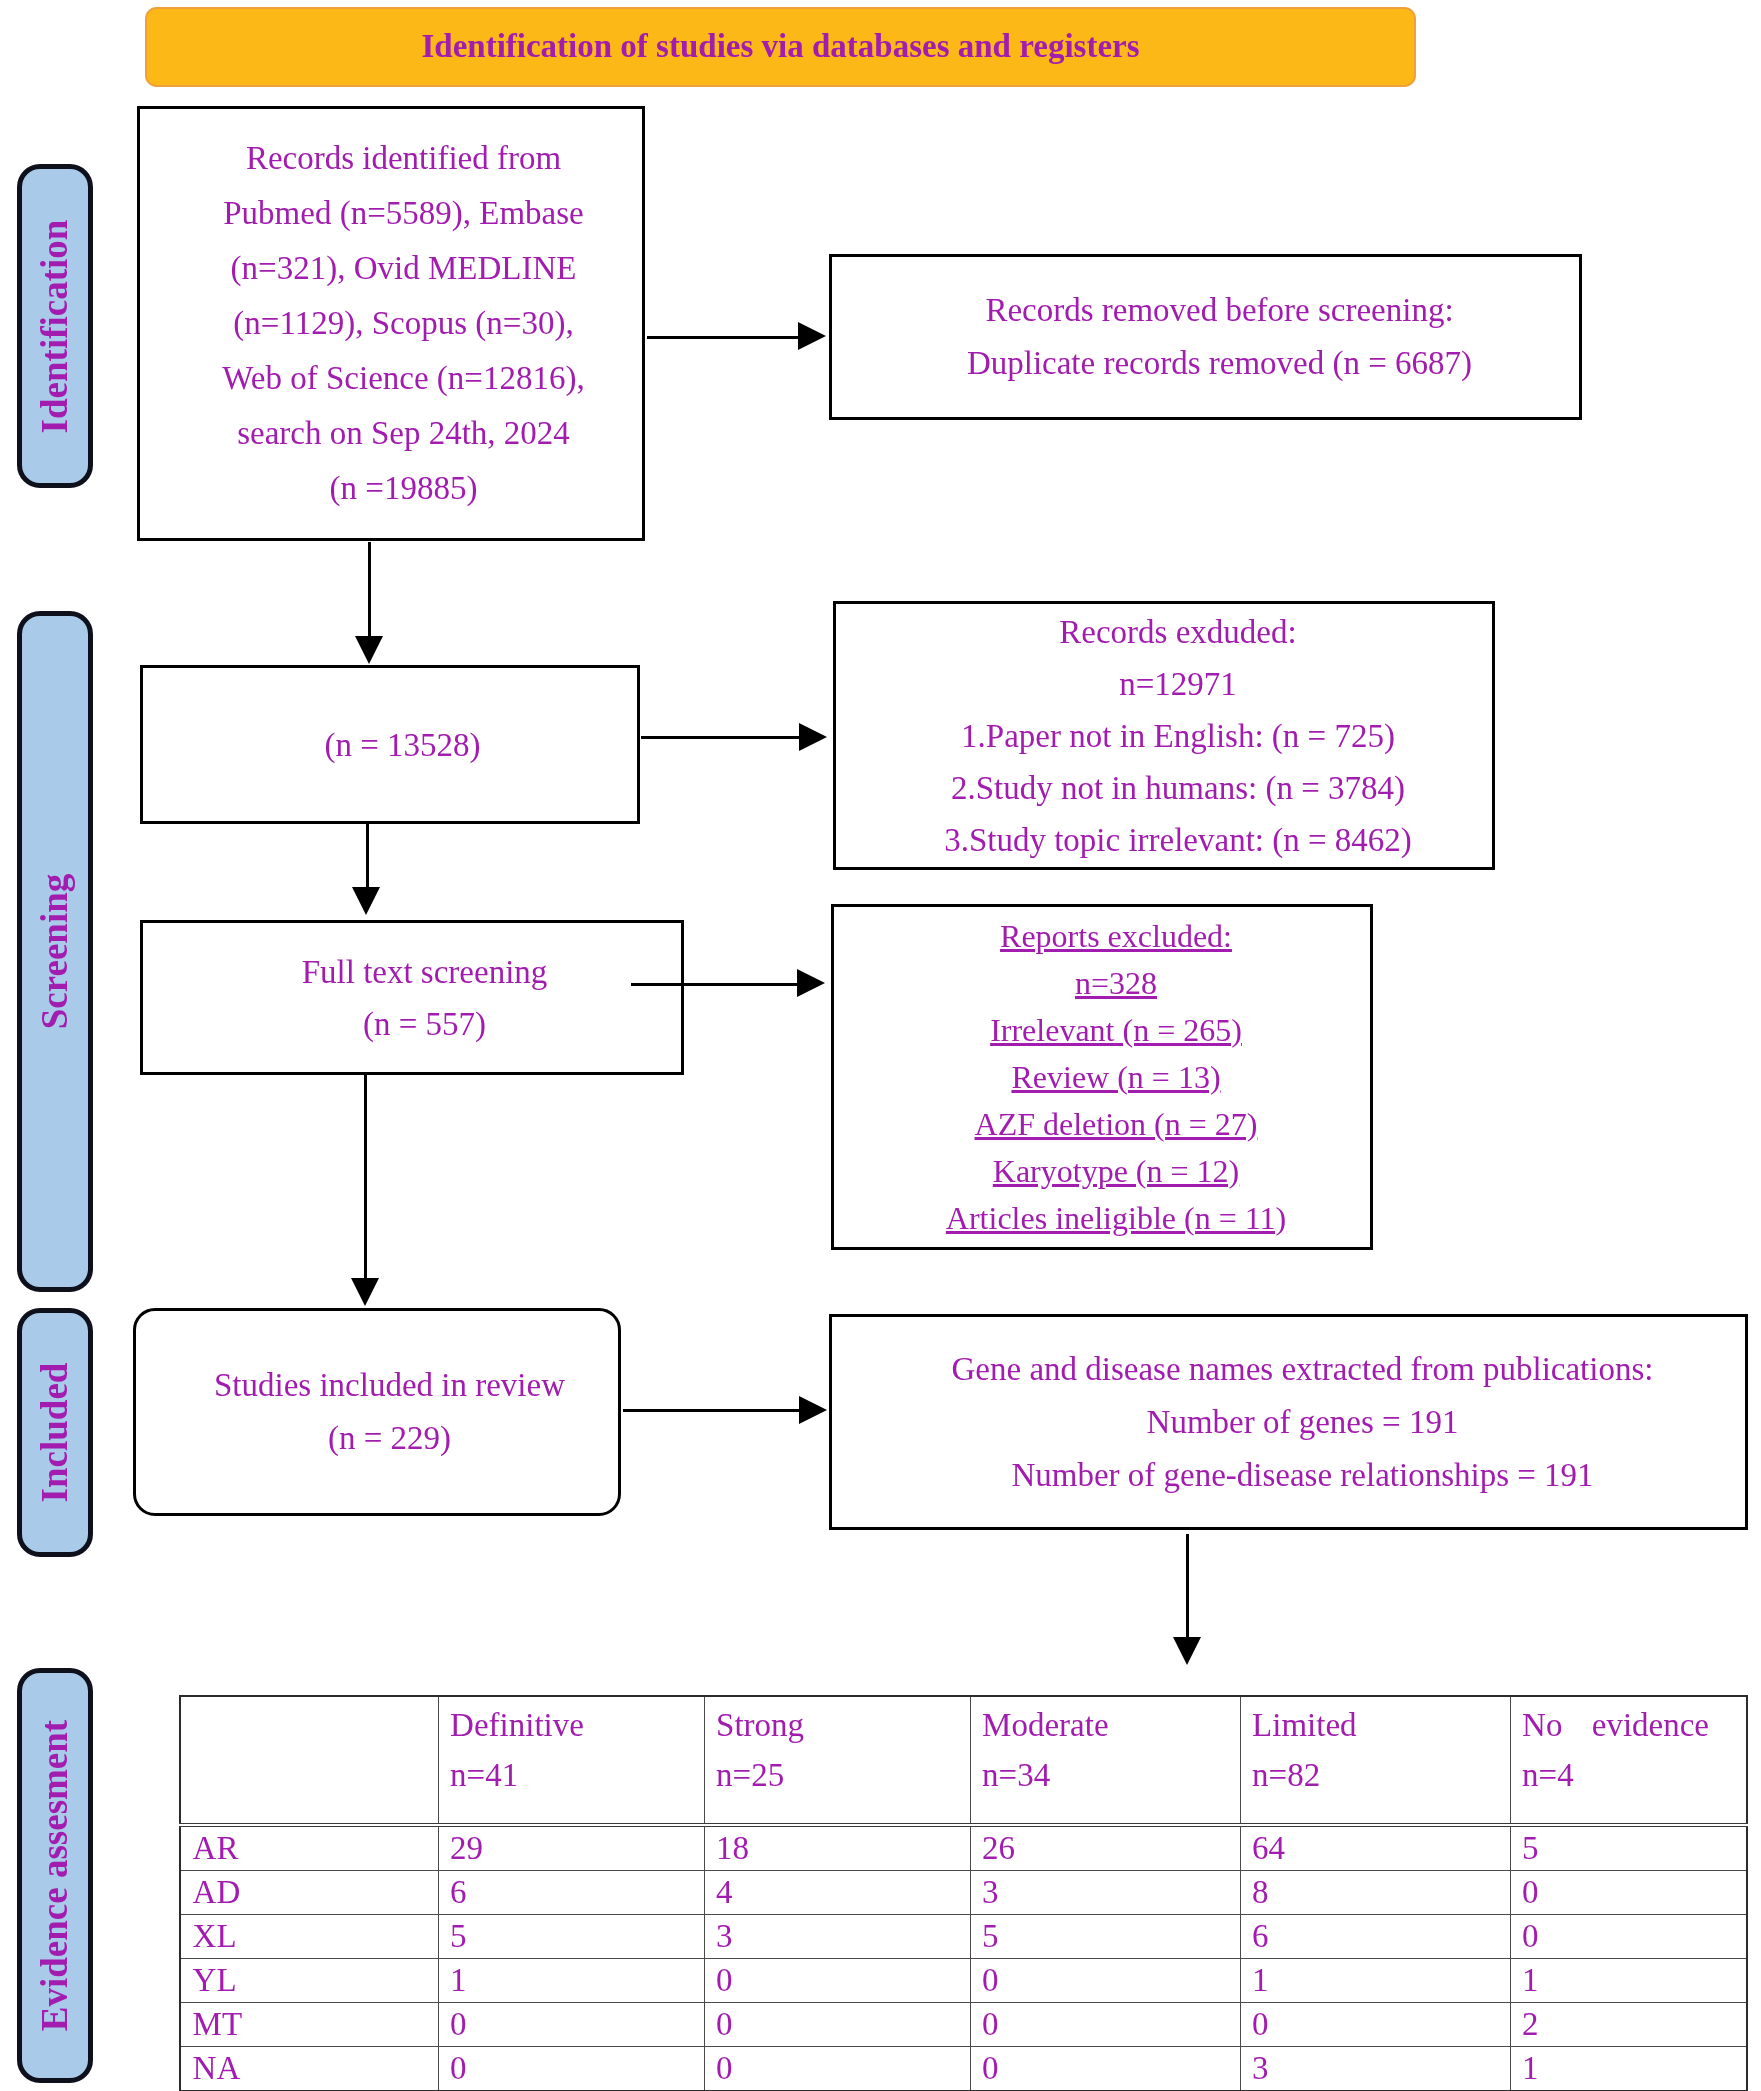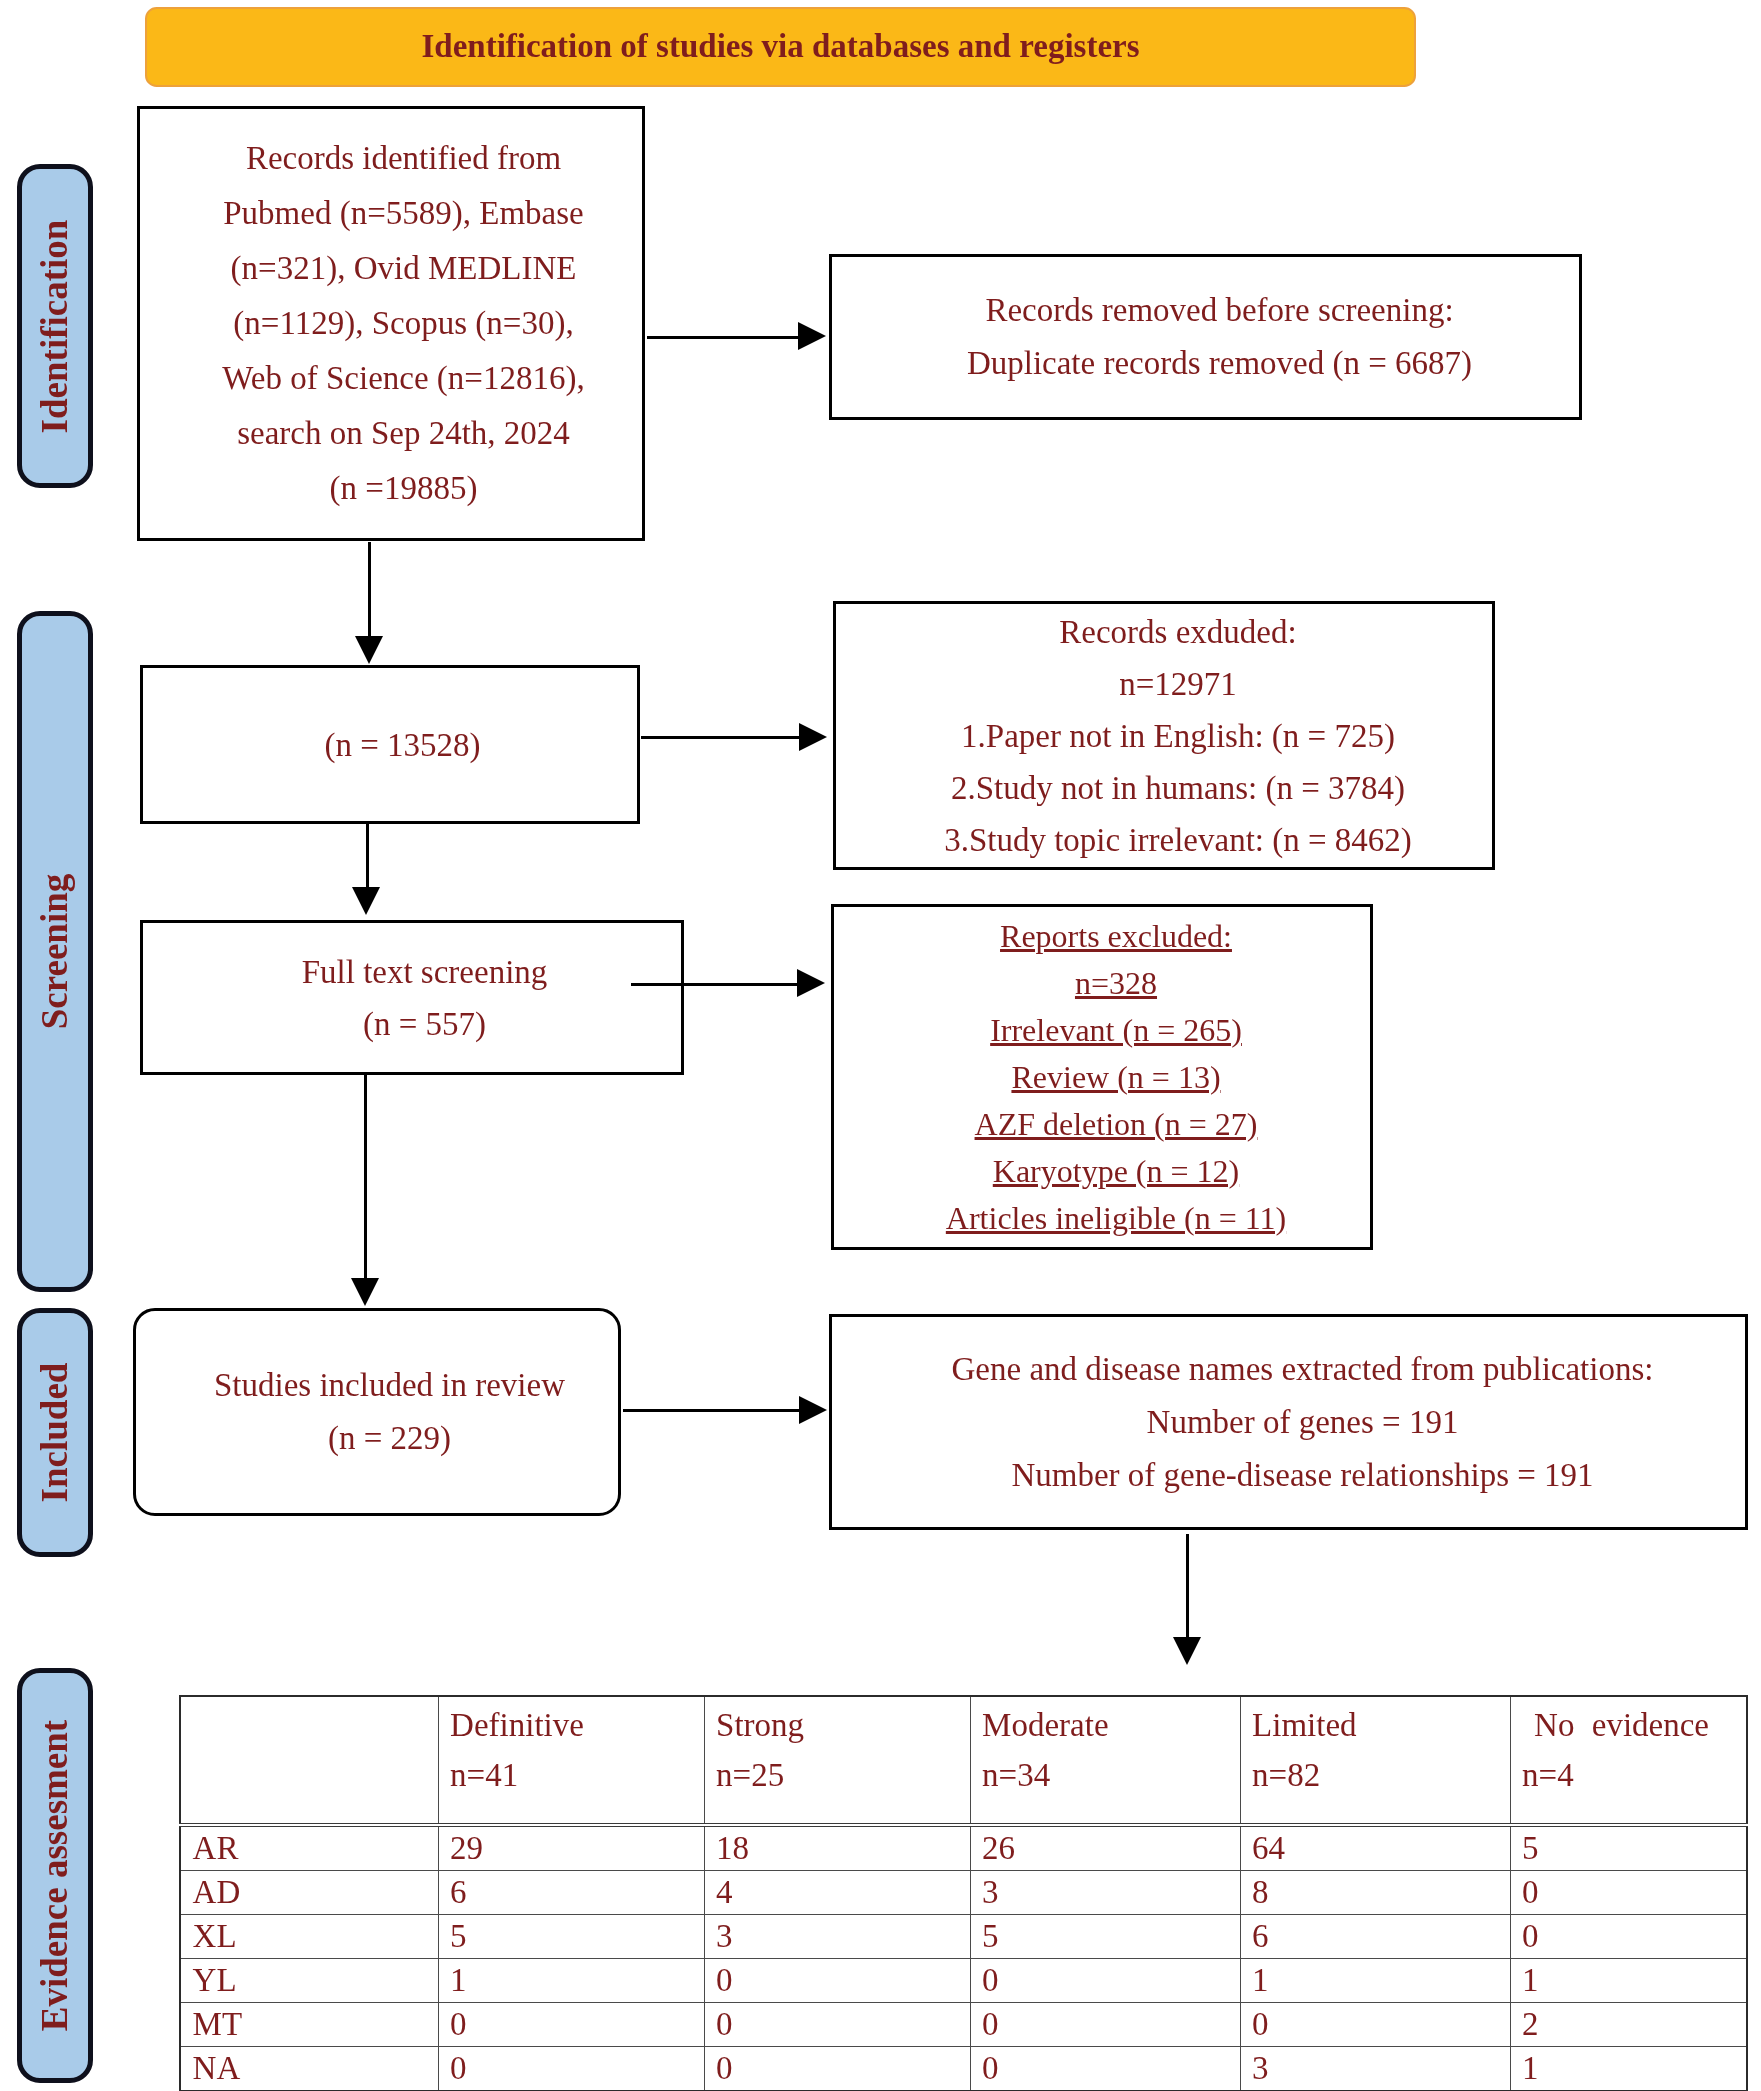--- a/index.html
+++ b/index.html
@@ -1,18 +1,18 @@
 <!DOCTYPE html>
 <html style="font-size:13.3px"><head>
 <meta charset="utf-8">
 <style>
   html, body { margin:0; padding:0; background:#ffffff; }
   .canvas {
     position:relative; width:1762px; height:2092px; background:#ffffff;
-    font-family:"Liberation Serif","DejaVu Serif",serif; color:#7f1d1d;
+    font-family:"Liberation Serif","DejaVu Serif",serif; color:#a21caf;
   }
 
   
   .banner {
     position:absolute; left:145px; top:6.6px; width:1271px; height:80px;
     background:#FBB817; border:2.5px solid #EDA13B; border-radius:11.6px;
     display:flex; align-items:center; justify-content:center; box-sizing:border-box;
   }
   .banner span { font-weight:bold; font-size:33px; }
 
@@ -54,21 +54,21 @@
     table-layout:fixed; font-size:33px; border:2.5px solid #2b2b2b;
   }
   .ev-table td {
     border:1.7px solid #4a4a4a; padding:0 0 0 11.6px; vertical-align:middle;
     height:43px; overflow:hidden;
   }
   .ev-table tr.head td {
     vertical-align:top; padding-top:3.3px; height:123px;
     border-bottom:4.2px double #3a3a3a; line-height:50px;
   }
-  .spread { text-align:justify; text-align-last:justify; padding-right:37px;margin-left:12px; }
+  .spread { text-align:justify; text-align-last:justify; padding-right:37px; }
 </style>
 </head>
 <body>
 
 <div class="canvas">
 
   <div class="banner">
     <span>Identification of studies via databases and registers</span>
   </div>
 

